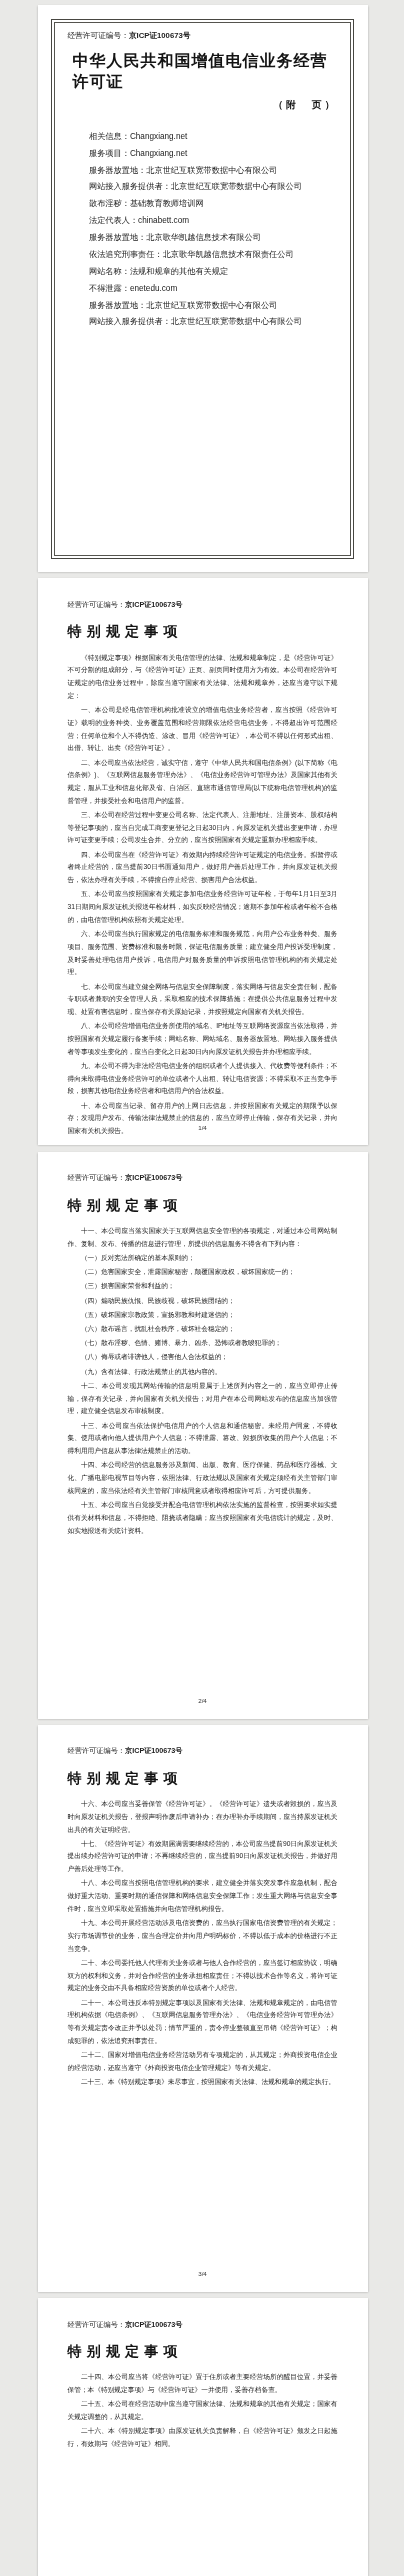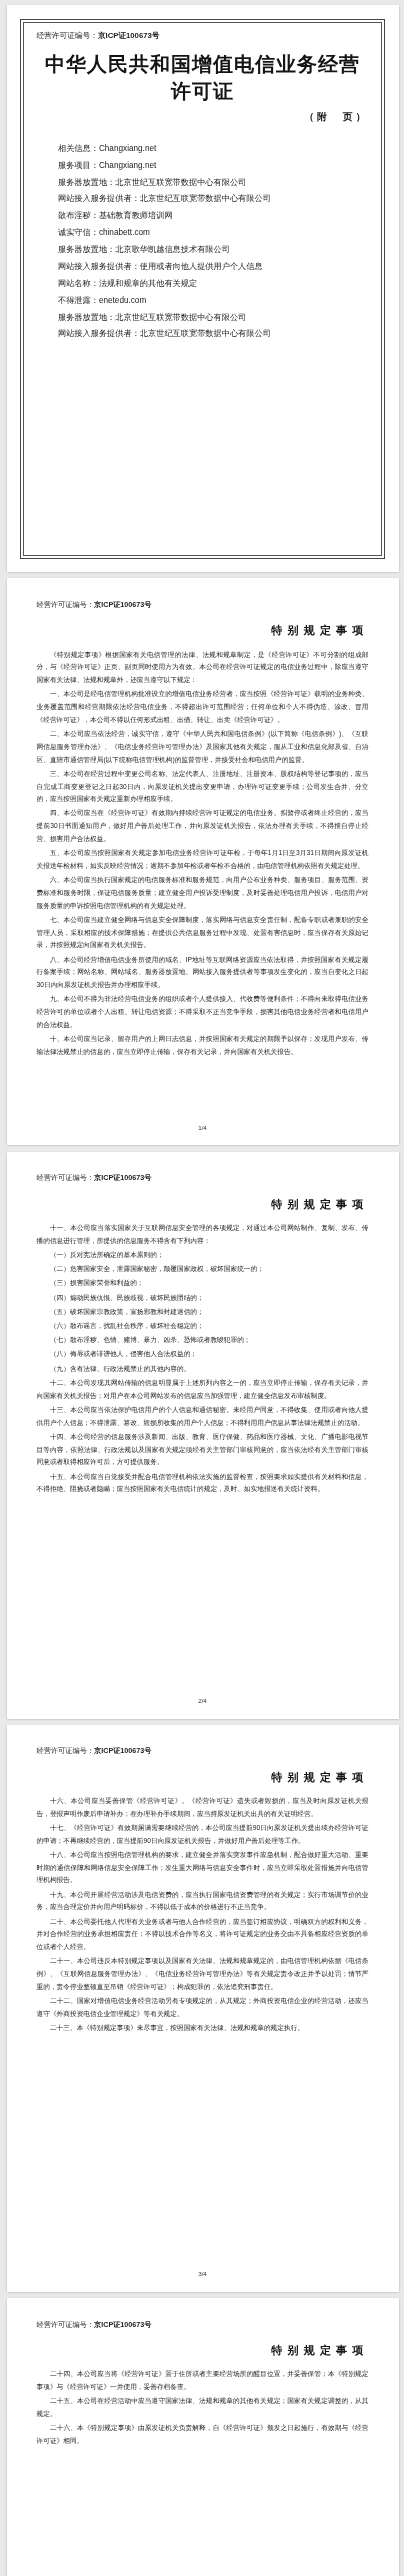--- a/index.html
+++ b/index.html
@@ -6,21 +6,21 @@
   html, body { margin: 0; padding: 0; }
   body {
     width: 405px;
     background: #e9e9e7;
     font-family: "Liberation Sans", "DejaVu Sans", sans-serif;
     color: #1c1c1c;
   }
   .canvas { width: 405px; padding: 5.2px 0 7.2px 0; }
 
   .page {
-    width: 392px;
+    width: 330px;
     height: 567px;
     margin: 0 auto 6.2px auto;
     background: #ffffff;
     box-shadow: 0 0.5px 2.1px rgba(0,0,0,0.28);
     position: relative;
     overflow: hidden;
   }
 
   
   .frame-outer {
@@ -32,23 +32,23 @@
     position: absolute;
     inset: 2.1px;
     border: 0.5px solid #55544e;
     padding: 8.2px 12.4px;
   }
   .lic-line { font-size: 7.7px; color: #222; }
   .lic-line .num { font-weight: bold; }
 
   .cert-title {
     margin: 10.3px 5.2px 0 5.2px;
-    text-align: center;
+    text-align: left;
     font-family: "Liberation Serif", "DejaVu Serif", serif;
-    font-size: 20px;
+    font-size: 16px;
     font-weight: bold;
     letter-spacing: 1px;
     color: #141414;
   }
   .cert-subtitle {
     margin-top: 6.2px;
     text-align: right;
     font-family: "Liberation Serif", "DejaVu Serif", serif;
     font-size: 9.8px;
     font-weight: bold;
@@ -64,23 +64,23 @@
   }
   .cert-body p { margin: 0 0 3.6px 0; }
   .cert-body .intro { margin-bottom: 6.2px; }
 
   
   .prov { padding: 21.6px 30px 31px 30px; }
   .prov-header { font-size: 7.2px; color: #222; }
   .prov-header .num { font-weight: bold; }
   .prov-title {
     margin: 13.4px 0 10.3px 0;
-    text-align: right;
+    text-align: left;
     font-family: "Liberation Serif", "DejaVu Serif", serif;
-    font-size: 11px;
+    font-size: 14px;
     font-weight: bold;
     letter-spacing: 5.2px;
     color: #141414;
   }
   .prov-body p {
     margin: 0 0 1.5px 0;
     font-size: 6.7px;
     line-height: 1.9;
     text-align: justify;
     text-indent: 2em;
@@ -108,23 +108,23 @@
           <span>经营许可证编号：</span><span class="num">京ICP证100673号</span>
         </div>
         <div class="cert-title">中华人民共和国增值电信业务经营许可证</div>
         <div class="cert-subtitle">（附　页）</div>
         <div class="cert-body">
           <p>相关信息：Changxiang.net</p>
           <p>服务项目：Changxiang.net</p>
           <p>服务器放置地：北京世纪互联宽带数据中心有限公司</p>
           <p>网站接入服务提供者：北京世纪互联宽带数据中心有限公司</p>
           <p>散布淫秽：基础教育教师培训网</p>
-          <p>诚实守信：chinabett.com</p>
+          <p>法定代表人：chinabett.com</p>
           <p>服务器放置地：北京歌华凯越信息技术有限公司</p>
-          <p>网站接入服务提供者：使用或者向他人提供用户个人信息</p>
+          <p>依法追究刑事责任：北京歌华凯越信息技术有限责任公司</p>
           <p>网站名称：法规和规章的其他有关规定</p>
           <p>不得泄露：enetedu.com</p>
           <p>服务器放置地：北京世纪互联宽带数据中心有限公司</p>
           <p>网站接入服务提供者：北京世纪互联宽带数据中心有限公司</p>
         </div>
       </div>
     </div>
   </section>
 
   <section class="page prov">

